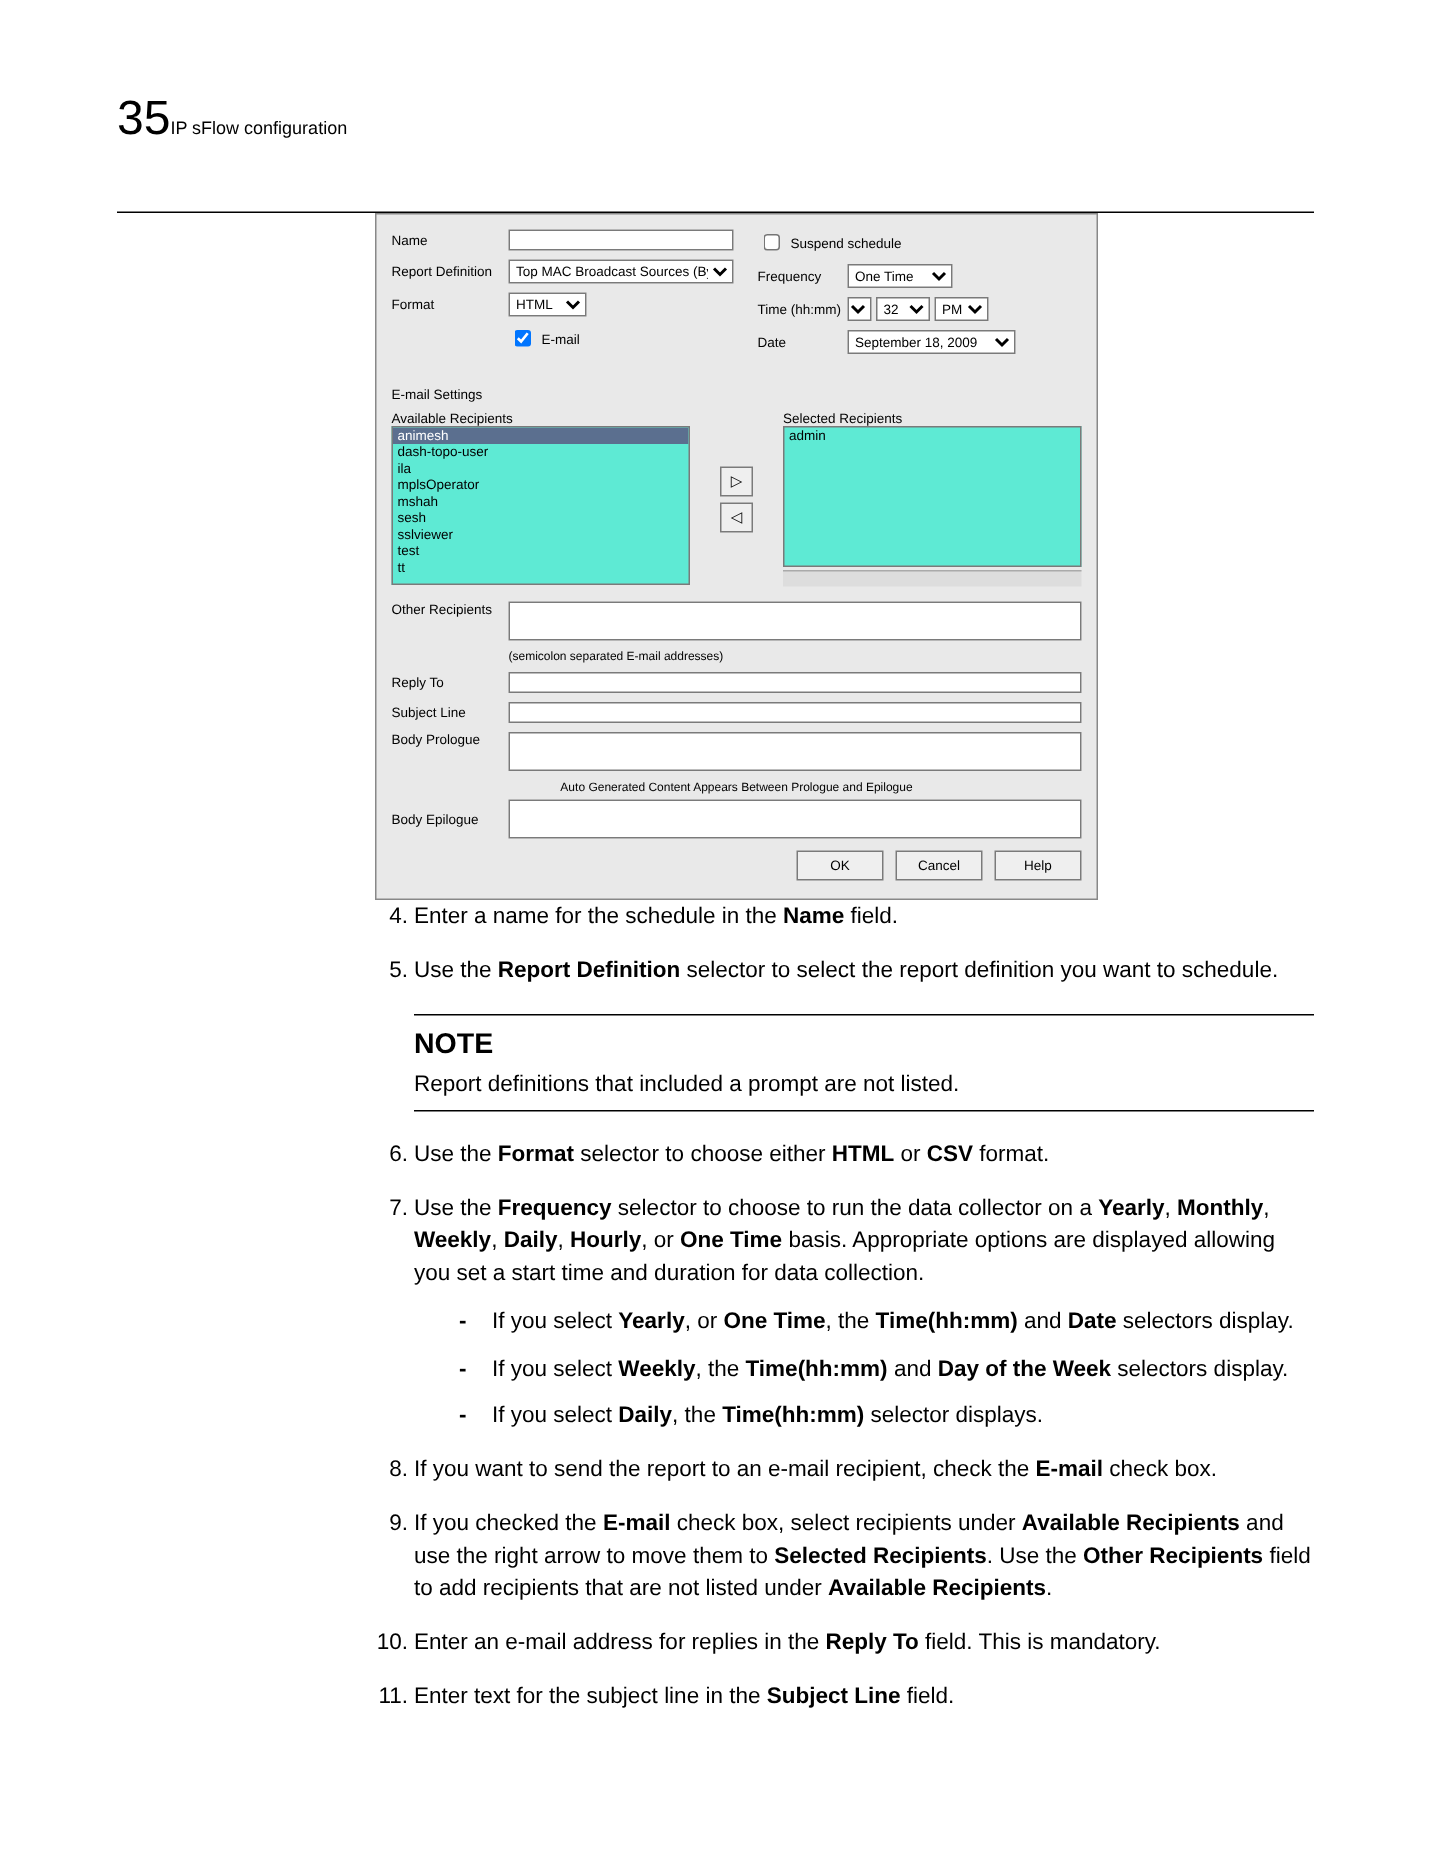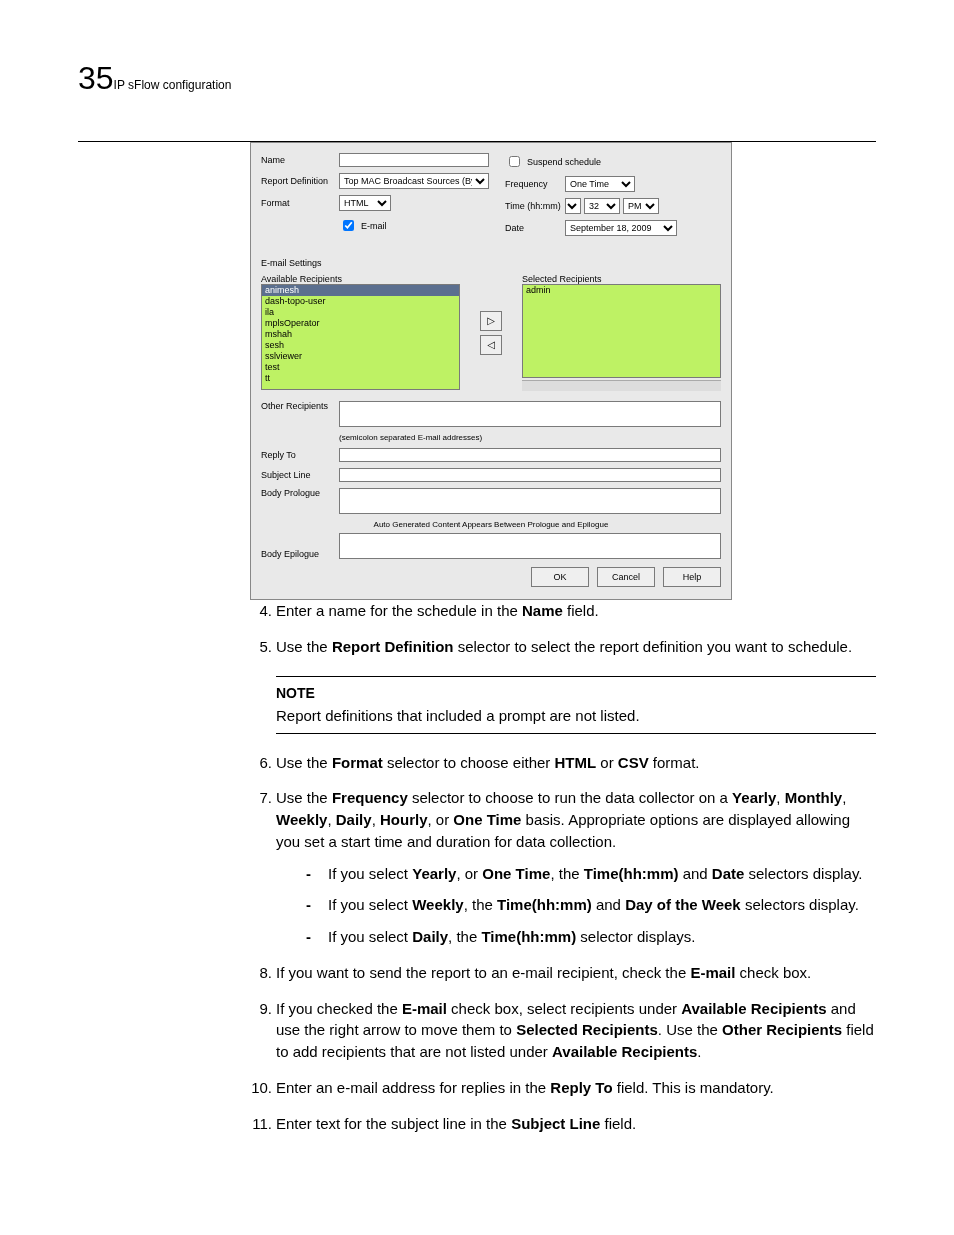--- a/index.html
+++ b/index.html
@@ -12,21 +12,21 @@
   
   .shot{margin-left:172px;width:460px;background:#e9e9e9;border:1px solid #888;padding:10px 10px 12px 10px;font-family:Tahoma,Arial,sans-serif;font-size:9px;color:#000;}
   .row{display:flex;align-items:center;margin-bottom:6px;}
   .lbl{width:78px;}
   .cols{display:flex;gap:16px;}
   .colL{flex:1;}
   .colR{flex:1;}
   input.t{height:14px;border:1px solid #7a7a7a;background:#fff;font-size:9px;padding:0 2px;box-sizing:border-box;}
   select.s{height:16px;border:1px solid #7a7a7a;background:#fff;font-size:9px;}
   .cbx{width:11px;height:11px;}
-  .listbox{border:1px solid #7a7a7a;background:#bef264;height:104px;overflow:hidden;font-size:9px;}
+  .listbox{border:1px solid #7a7a7a;background:#5eead4;height:104px;overflow:hidden;font-size:9px;}
   .listbox .sel{background:#5b6f8f;color:#fff;padding:0 3px;}
   .listbox div{padding:0 3px;line-height:11px;}
   .movebtns{display:flex;flex-direction:column;gap:4px;justify-content:center;margin:0 4px;}
   .movebtn{width:20px;height:18px;border:1px solid #7a7a7a;background:#efefef;display:flex;align-items:center;justify-content:center;font-size:10px;}
   .hint{font-size:8px;margin:3px 0 6px 78px;}
   .full{flex:1;}
   textarea.ta{border:1px solid #7a7a7a;background:#fff;font-size:9px;resize:none;box-sizing:border-box;width:100%;}
   .autogen{font-size:8px;text-align:center;margin:2px 0 4px 0;}
   .btnbar{display:flex;justify-content:flex-end;gap:8px;margin-top:8px;}
   .btn{width:56px;height:18px;border:1px solid #7a7a7a;background:#efefef;font-size:9px;display:flex;align-items:center;justify-content:center;}
@@ -35,21 +35,21 @@
   
   .figcap{margin:10px 0 26px 172px;font-size:13px;}
   .figcap b{font-weight:700;}
 
   
   ol.steps{margin:0 0 0 198px;padding:0;list-style:none;font-size:15px;line-height:1.45;}
   ol.steps>li{margin-bottom:14px;position:relative;padding-left:0;}
   ol.steps>li .num{position:absolute;left:-32px;width:28px;text-align:right;}
   .note{margin:18px 0 18px 0;}
   .note-rule{border:none;border-top:1px solid #000;margin:0;}
-  .note-head{font-weight:700;font-size:14px;margin:6px 0 2px 0;}
+  .note-head{font-weight:700;font-size:19px;margin:6px 0 2px 0;}
   .note-body{font-size:15px;margin-bottom:6px;}
   ul.dash{list-style:none;padding:0;margin:10px 0 0 30px;}
   ul.dash>li{position:relative;padding-left:22px;margin-bottom:10px;font-size:15px;}
   ul.dash>li::before{content:"-";position:absolute;left:0;font-weight:700;}
   b{font-weight:700;}
 </style>
 </head>
 <body>
 
 <div class="page">
@@ -148,21 +148,21 @@
     </div>
     <div class="row">
       <span class="lbl">Subject Line</span>
       <input class="t full" style="">
     </div>
     <div class="row" style="align-items:flex-start">
       <span class="lbl">Body Prologue</span>
       <textarea class="ta full" rows="2" style=""></textarea>
     </div>
     <div class="autogen">Auto Generated Content Appears Between Prologue and Epilogue</div>
-    <div class="row" style="align-items:flex-end">
+    <div class="row" style="align-items:center">
       <span class="lbl">Body Epilogue</span>
       <textarea class="ta full" rows="2" style=""></textarea>
     </div>
 
     <div class="btnbar">
       <div class="btn">
           <span>OK</span>
         </div>
       <div class="btn">
           <span>Cancel</span>

